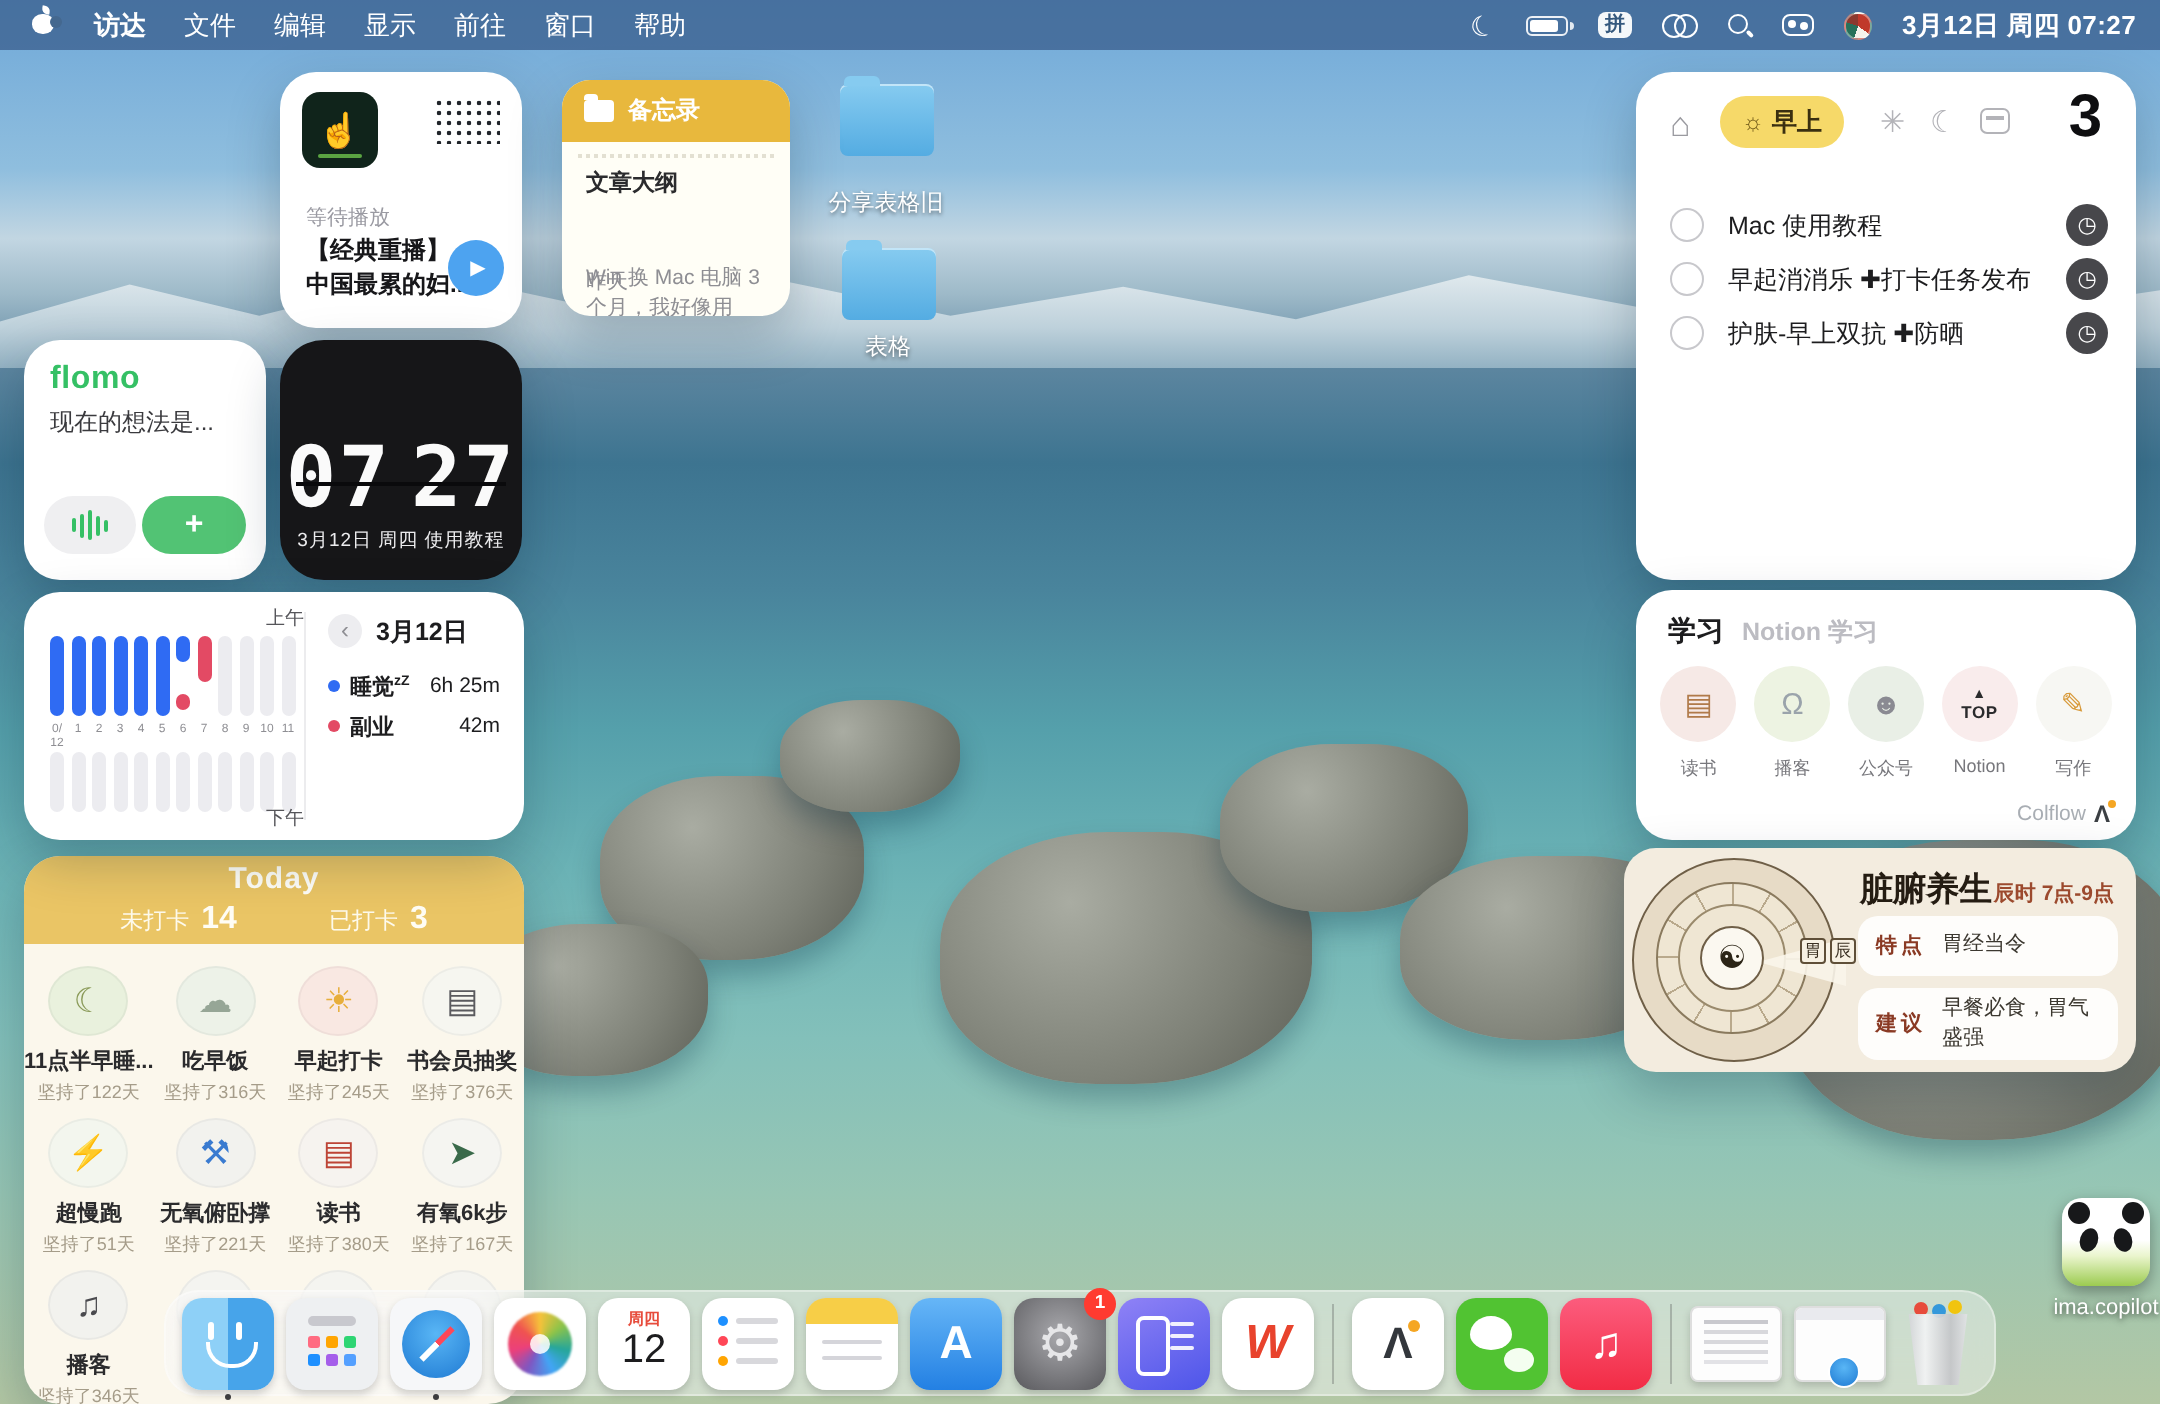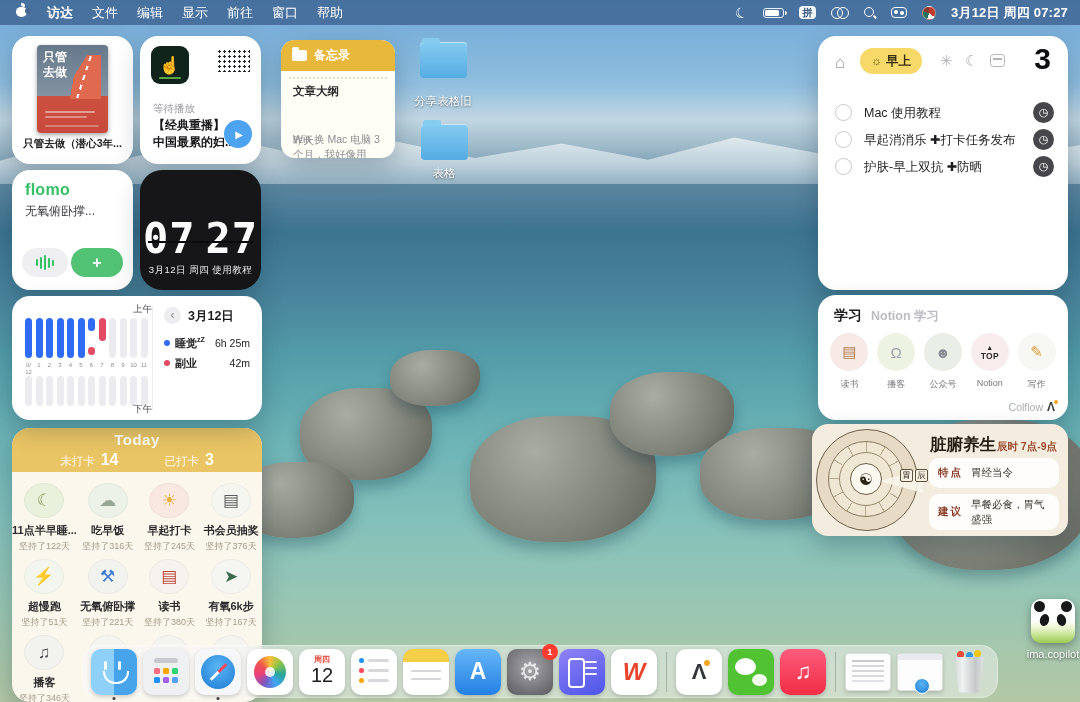--- a/index.html
+++ b/index.html
@@ -271,30 +271,20 @@
       <span class="battery"></span>
       <span class="ime-badge">拼</span>
       <span class="link-ic"></span>
       <span class="search-ic"></span>
       <span class="cc-ic"></span>
       <span class="appdot"></span>
       <span class="mb-clock">3月12日 周四 07:27</span>
     </div>
   </div>
 
-  <div class="wg" style="left:12px;top:36px;width:121px;height:128px;">
-    <div class="book-cover">
-      <div class="book-road"></div>
-      <div class="book-title">只管去做</div>
-      <div class="book-line" style="top:66px;width:50px;opacity:.6;"></div>
-      <div class="book-line" style="top:71px;width:42px;opacity:.5;"></div>
-      <div class="book-line" style="top:80px;width:54px;opacity:.4;"></div>
-    </div>
-    <div class="book-caption">只管去做（潜心3年...</div>
-  </div>
 
   <div class="wg" style="left:140px;top:36px;width:121px;height:128px;">
     <div class="pod-icon">
         <span>☝</span>
       </div>
     <div class="pod-dots"></div>
     <div class="pod-status">等待播放</div>
     <div class="pod-title">【经典重播】中国最累的妇...</div>
     <div class="pod-play">
         <span>▶</span>
@@ -346,21 +336,21 @@
       <span class="rem-circle"></span>
       <span class="rem-text">护肤-早上双抗 ✚防晒</span>
       <span class="rem-timer">
           <span>◷</span>
         </span>
     </div>
   </div>
 
   <div class="wg" style="left:12px;top:170px;width:121px;height:120px;">
     <div class="flomo-brand">flomo</div>
-    <div class="flomo-prompt">无氧俯卧撑...</div>
+    <div class="flomo-prompt">现在的想法是...</div>
     <div class="flomo-voice">
       <span class="fv-bar" style="height:7px;"></span>
         <span class="fv-bar" style="height:12px;"></span>
         <span class="fv-bar" style="height:15px;"></span>
         <span class="fv-bar" style="height:10px;"></span>
         <span class="fv-bar" style="height:6px;"></span>
     </div>
     <div class="flomo-add">
         <span>+</span>
       </div>

